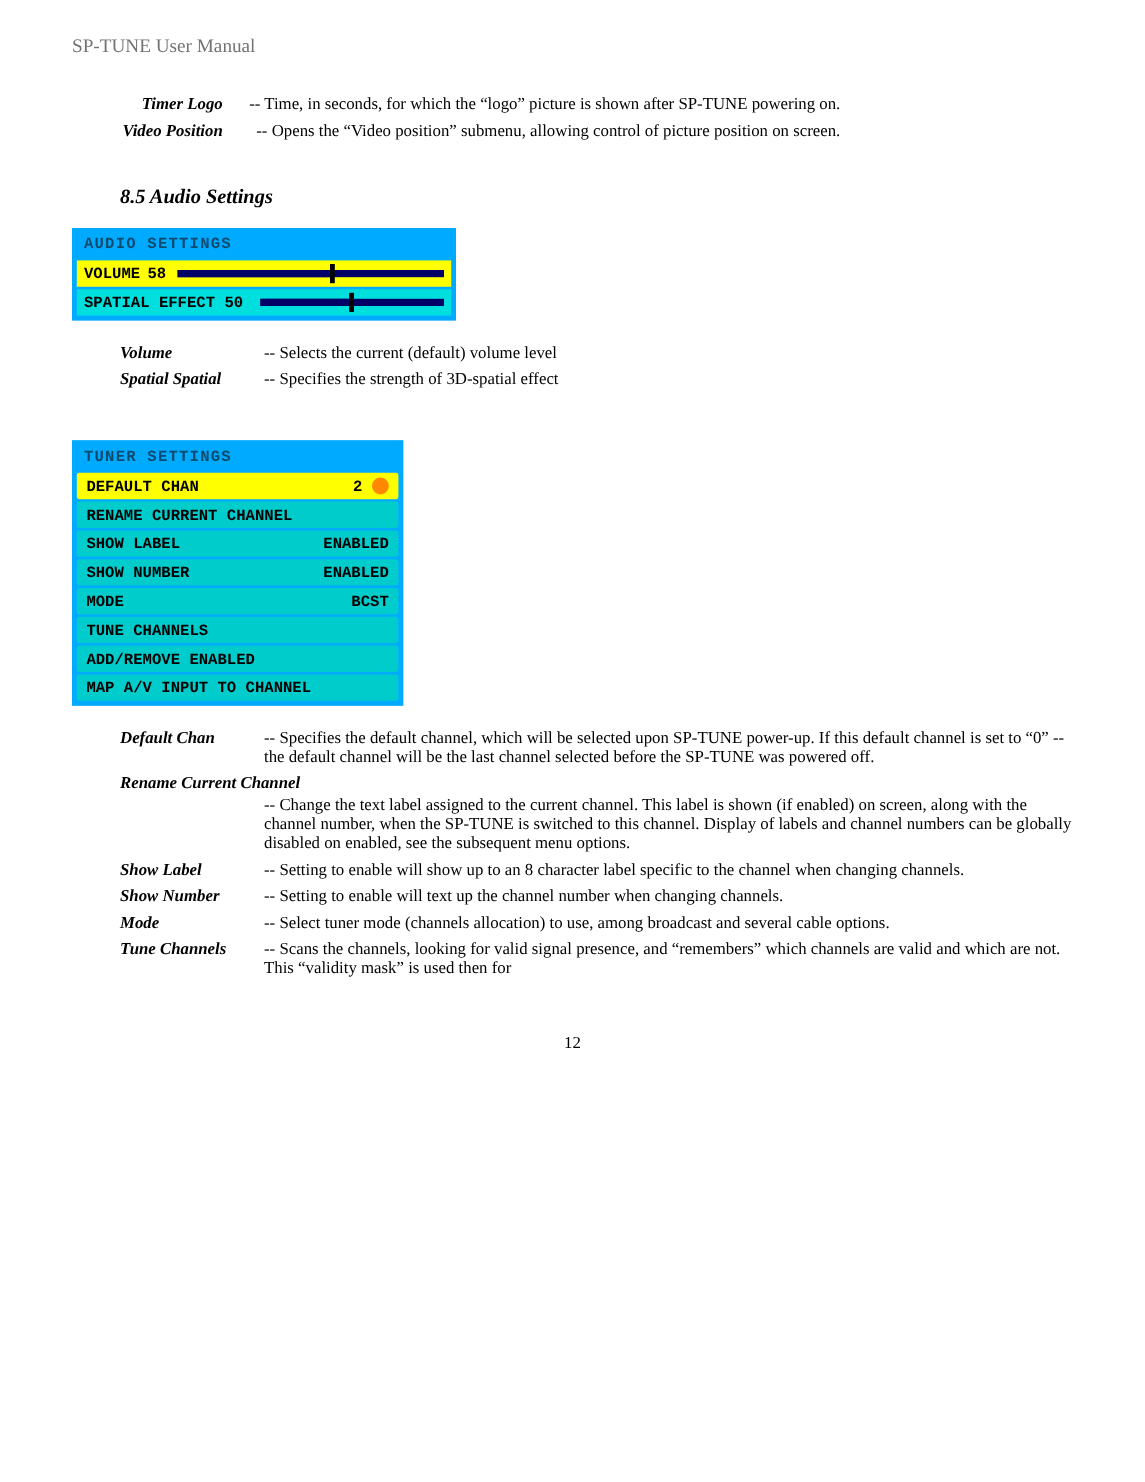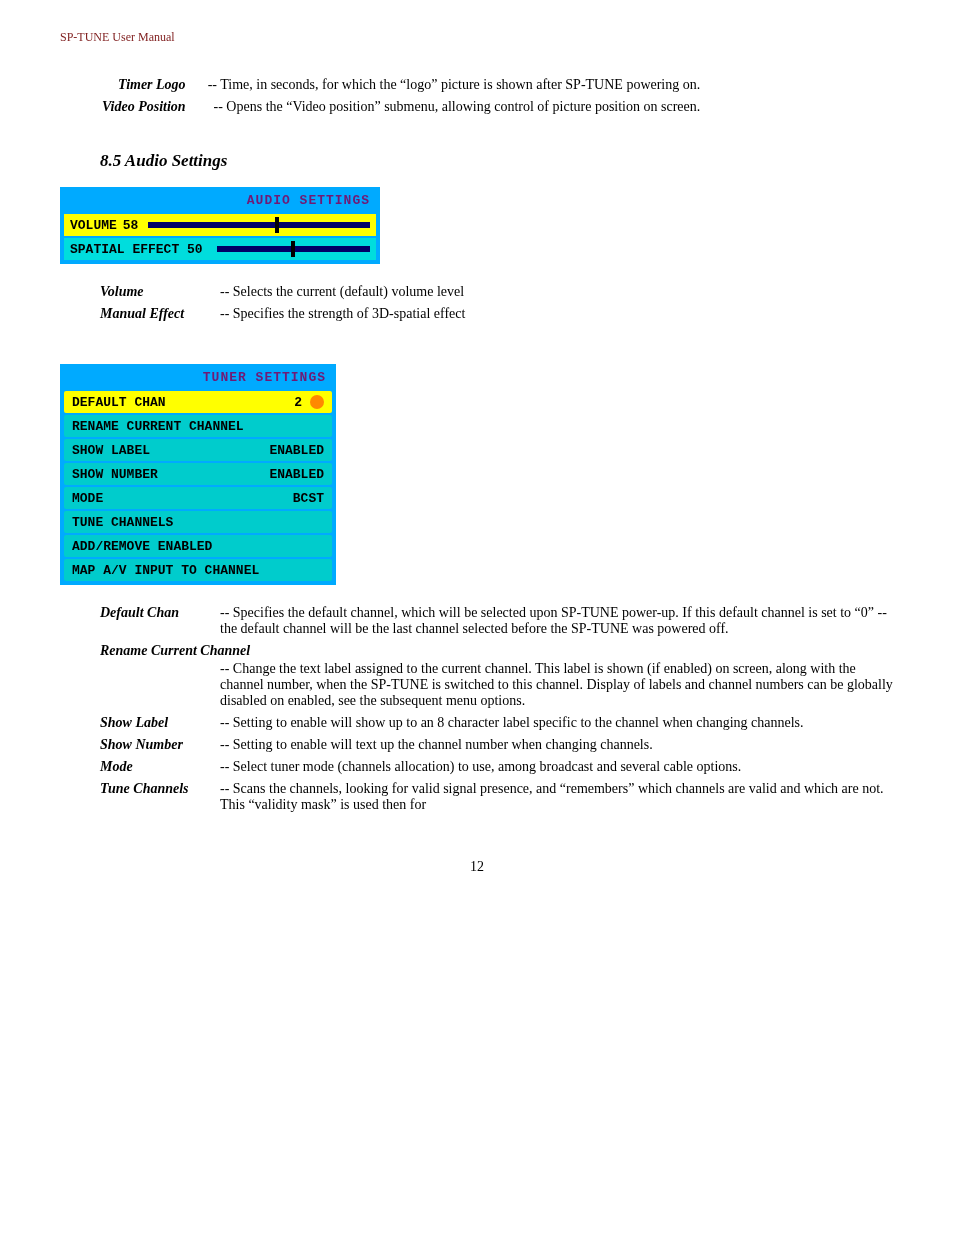--- a/index.html
+++ b/index.html
@@ -6,22 +6,22 @@
     body {
       background: #fff;
       font-family: Times New Roman, Times, serif;
       font-size: 14px;
       color: #000;
       width: 954px;
       min-height: 1235px;
       padding: 30px 60px;
     }
     .page-header {
-      font-size: 12px;
-      color: #7f1d1d;
+      font-size: 16px;
+      color: #737373;
       margin-bottom: 30px;
     }
     .intro-table {
       margin-bottom: 30px;
       margin-left: 40px;
     }
     .intro-table tr td:first-child {
       font-weight: bold;
       font-style: italic;
       padding-right: 20px;
@@ -47,22 +47,22 @@
     .menu-box {
       border: 2px solid #00aaff;
       background: #00aaff;
       width: 320px;
       margin-bottom: 20px;
       font-family: 'Courier New', Courier, monospace;
       font-weight: bold;
     }
     .menu-title {
       background: #00aaff;
-      color: #701a75;
-      text-align: right;
+      color: #0c4a6e;
+      text-align: left;
       padding: 4px 8px;
       font-size: 13px;
       letter-spacing: 1px;
     }
     .menu-row {
       display: flex;
       align-items: center;
       background: #00cc00;
       margin: 2px;
       padding: 2px 6px;
@@ -217,21 +217,21 @@
     </div>
   </div>
 
   <table class="desc-table">
     <tbody>
         <tr>
       <td><em><strong>Volume</strong></em></td>
       <td>-- Selects the current (default) volume level</td>
     </tr>
     <tr>
-      <td><em><strong>Manual Effect</strong></em></td>
+      <td><em><strong>Spatial Spatial</strong></em></td>
       <td>-- Specifies the strength of 3D-spatial effect</td>
     </tr>
   </tbody>
     </table>
 </div>
 
 <div class="section">
 
   <div class="tuner-box">
     <div class="menu-title">TUNER SETTINGS</div>

